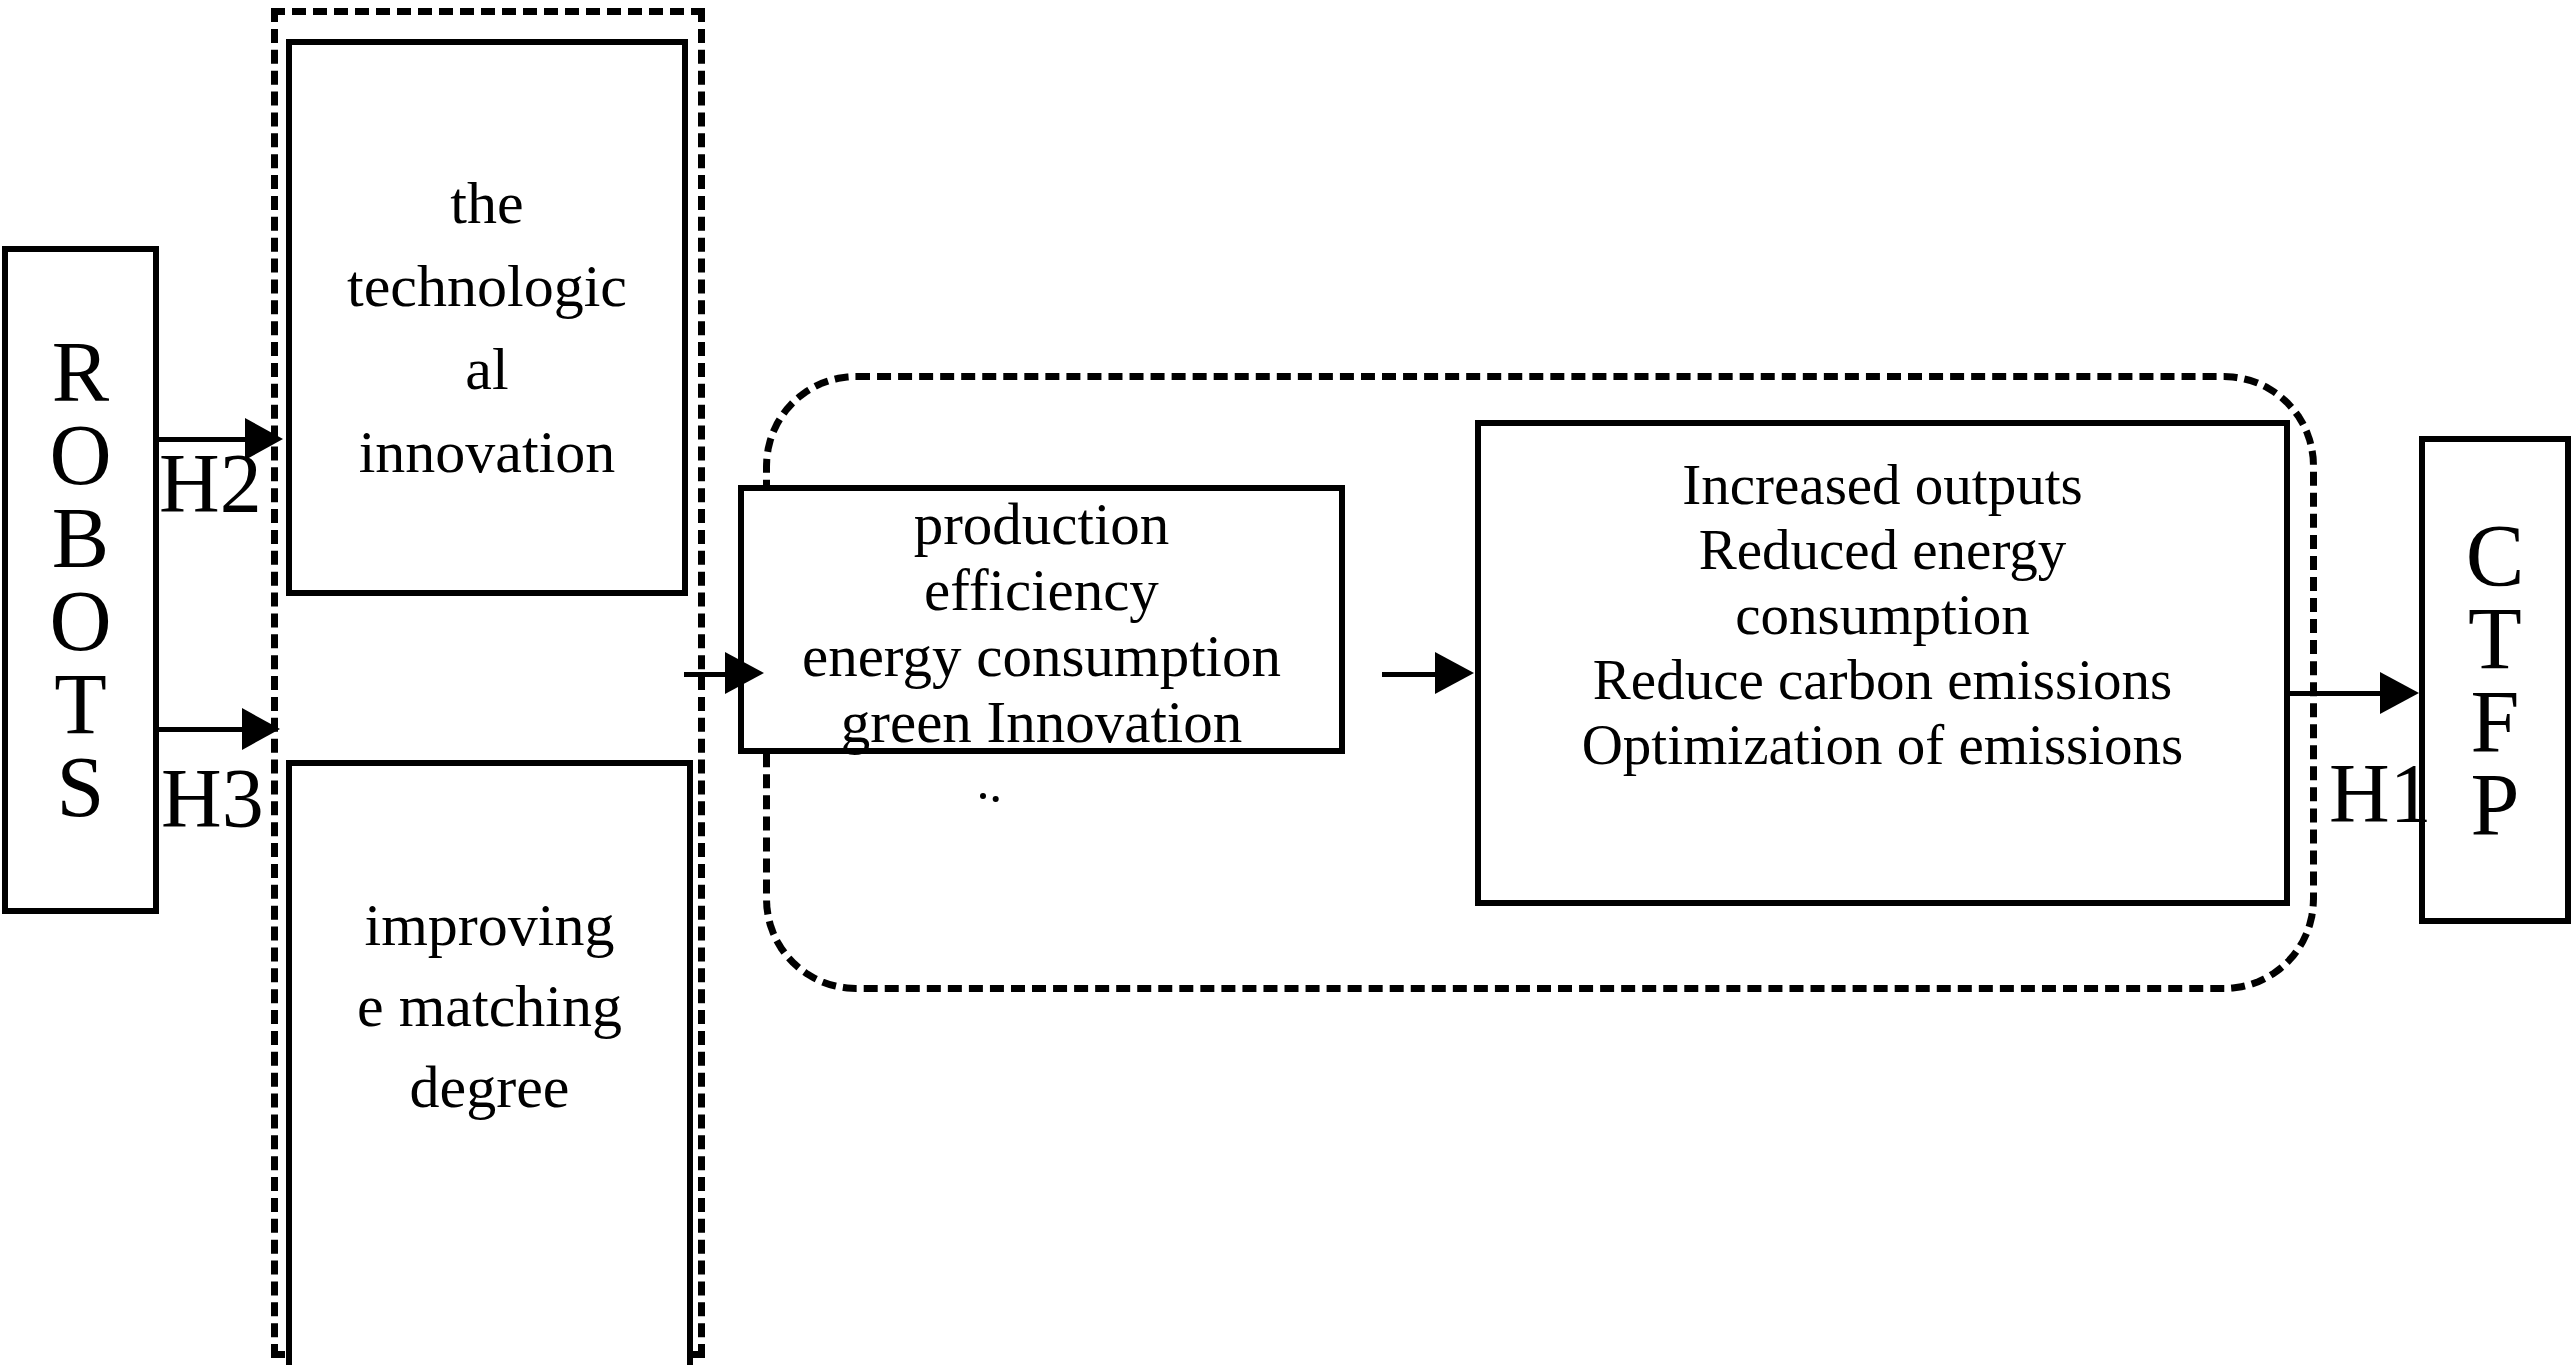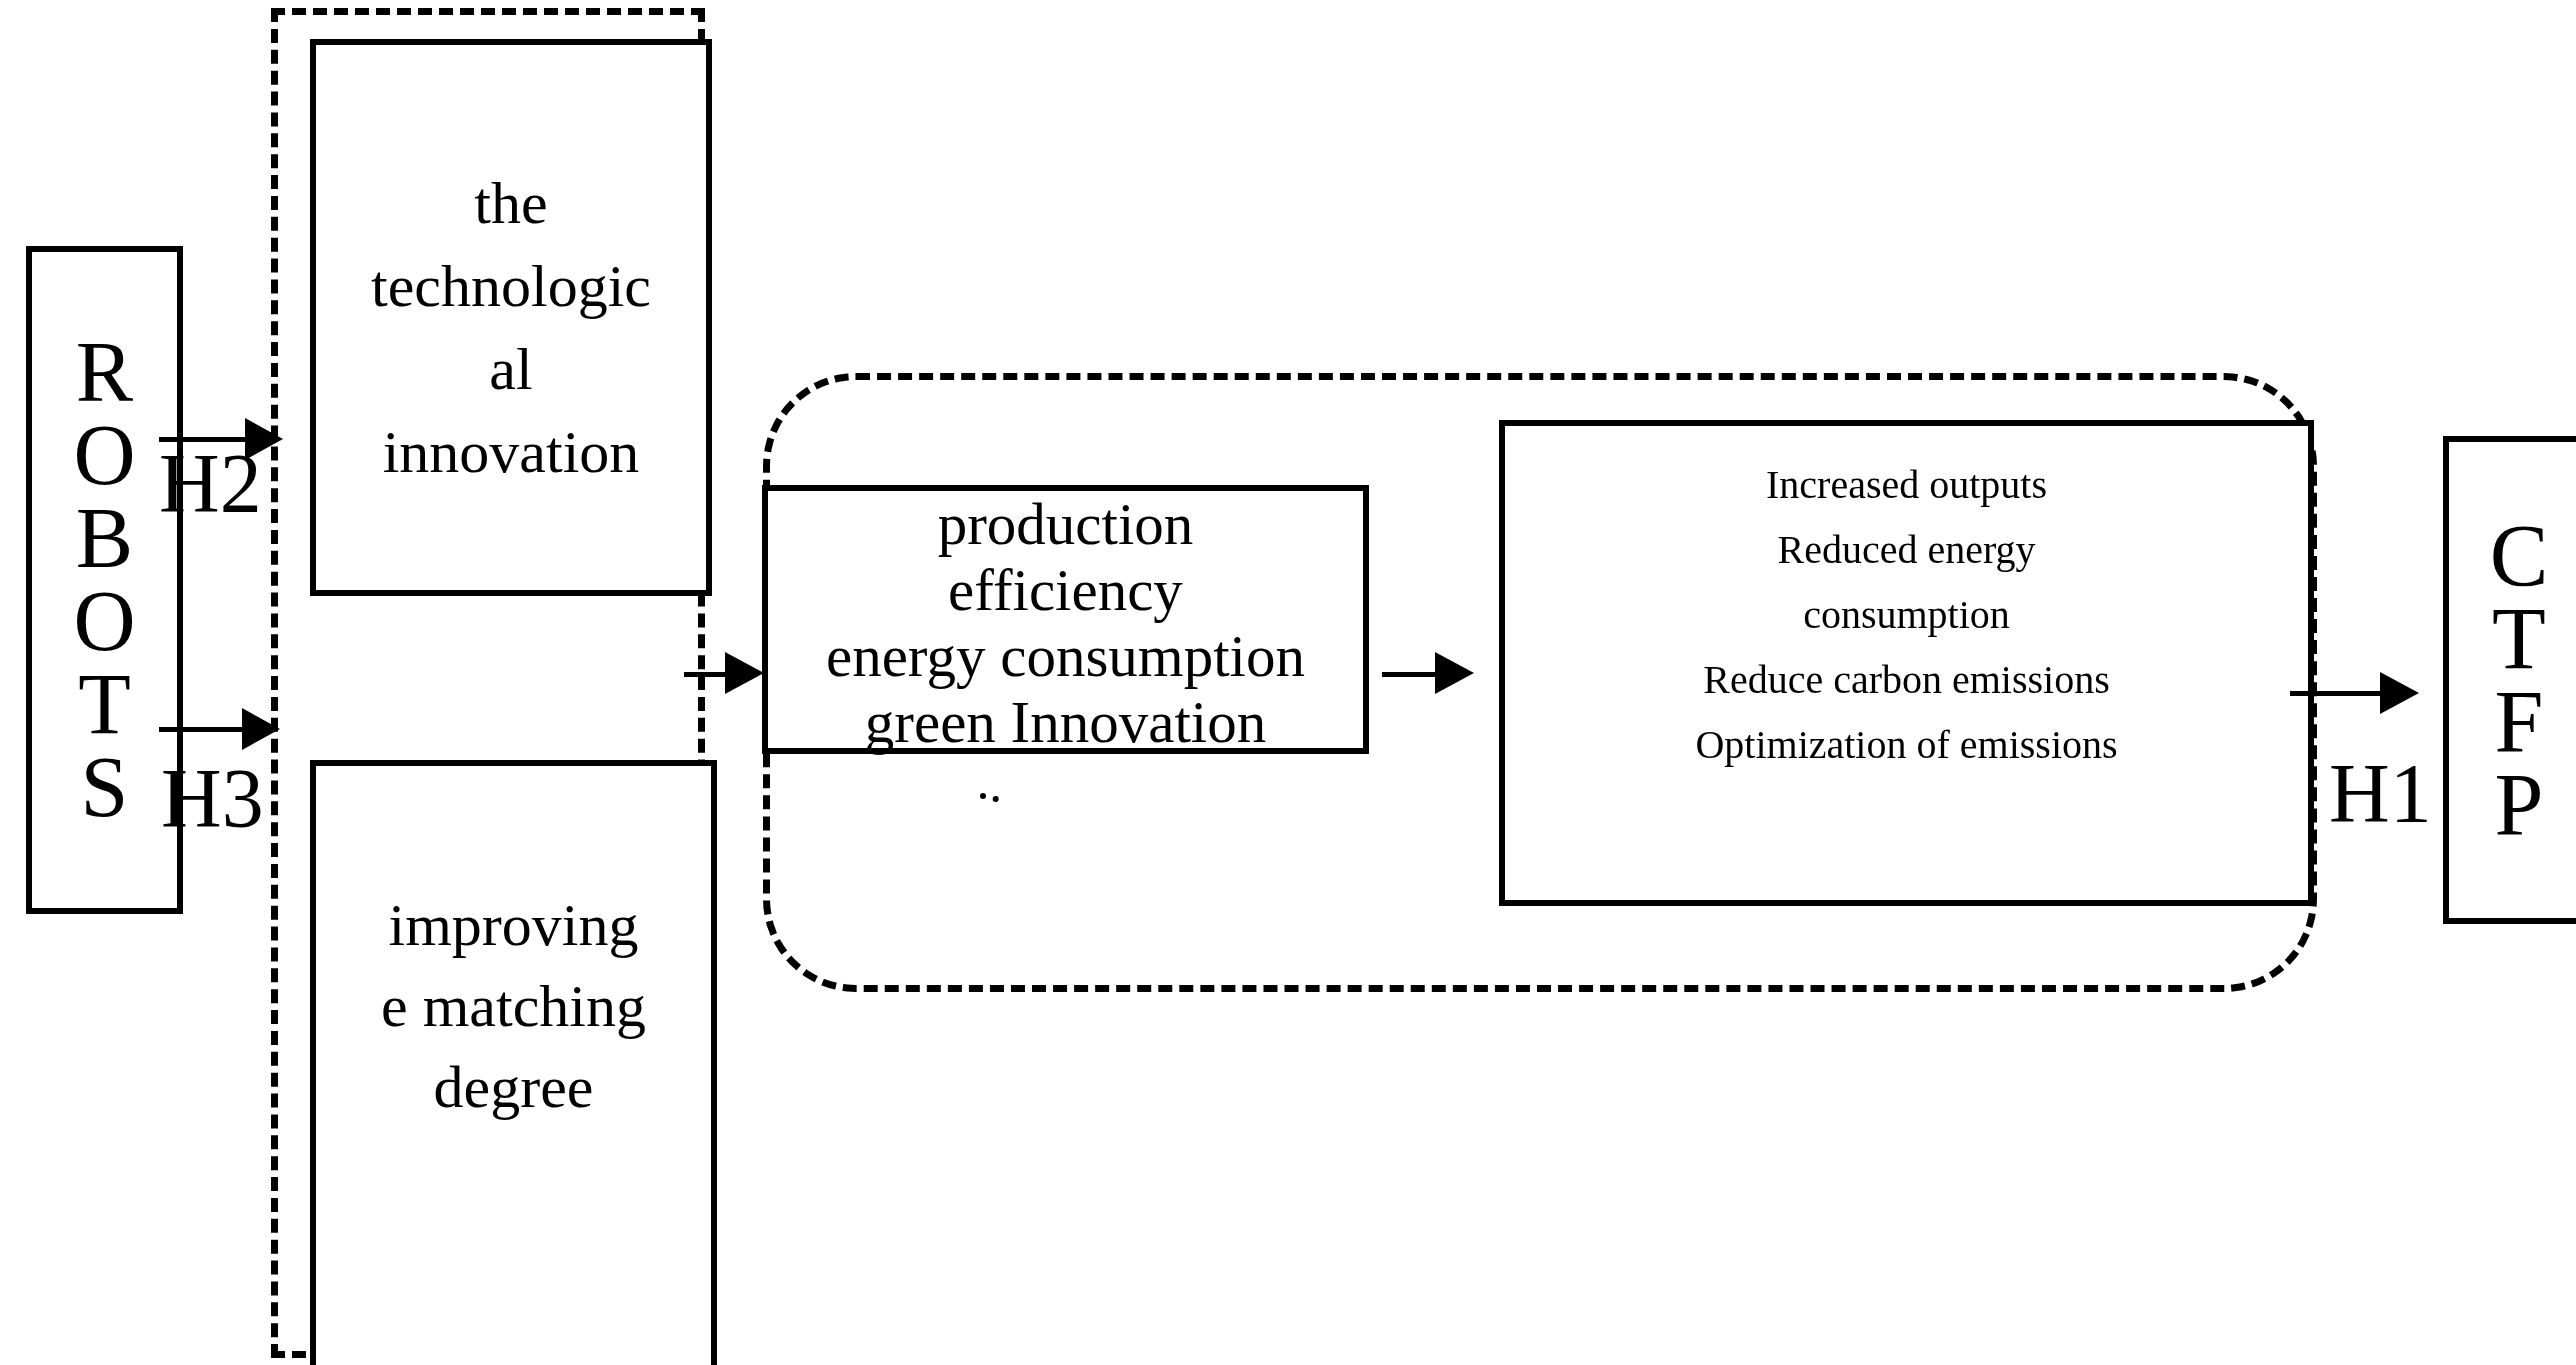--- a/index.html
+++ b/index.html
@@ -1,20 +1,20 @@
 <!DOCTYPE html>
 <html><head>
 <meta charset="utf-8">
 <style>
   html,body{margin:0;padding:0;background:#ffffff;}
   body{font-family:"Liberation Serif","DejaVu Serif",serif;color:#000;}
   .canvas{position:relative;width:2576px;height:1365px;background:#fff;overflow:hidden;}
 
   .solid-box{position:absolute;border:6.8px solid #000;background:#fff;box-sizing:border-box;
-             display:flex;flex-direction:column;align-items:center;text-align:center;margin-left:24px;}
+             display:flex;flex-direction:column;align-items:center;text-align:center;}
   .dashed-frame{position:absolute;border:7.8px dashed #000;box-sizing:border-box;background:transparent;}
   .dotted-frame{position:absolute;border:6.8px dotted #000;box-sizing:border-box;background:transparent;
                 display:flex;flex-direction:column;align-items:center;text-align:center;z-index:4;}
 
   
   .robots{left:2px;top:246px;width:157px;height:668px;justify-content:center;z-index:2;}
   .robots .ltr{font-size:86px;line-height:83px;}
 
   
   .med-container{left:271px;top:7.8px;width:434px;height:1350px;z-index:1;}
@@ -33,21 +33,21 @@
 
   
   .mech-container{left:763px;top:373px;width:1554px;height:619px;border-radius:93px;z-index:1;}
 
   
   .prod{left:738px;top:485px;width:607px;height:269px;z-index:2;}
   .prod .ln{font-size:59px;line-height:66px;}
 
   
   .outc{left:1475px;top:420px;width:815px;height:486px;padding-top:26px;z-index:2;}
-  .outc .ln{font-size:40px;line-height:65px;}
+  .outc .ln{font-size:57px;line-height:65px;}
 
   
   .ctfp{left:2419px;top:436px;width:152px;height:488px;justify-content:center;z-index:2;}
   .ctfp .ltr{font-size:88px;line-height:83px;}
 
   
   .hlabel{position:absolute;font-size:84px;line-height:1;z-index:5;}
   .h2{left:159px;top:442px;}
   .h3{left:161px;top:757px;}
   .h1{left:2329px;top:752px;}

